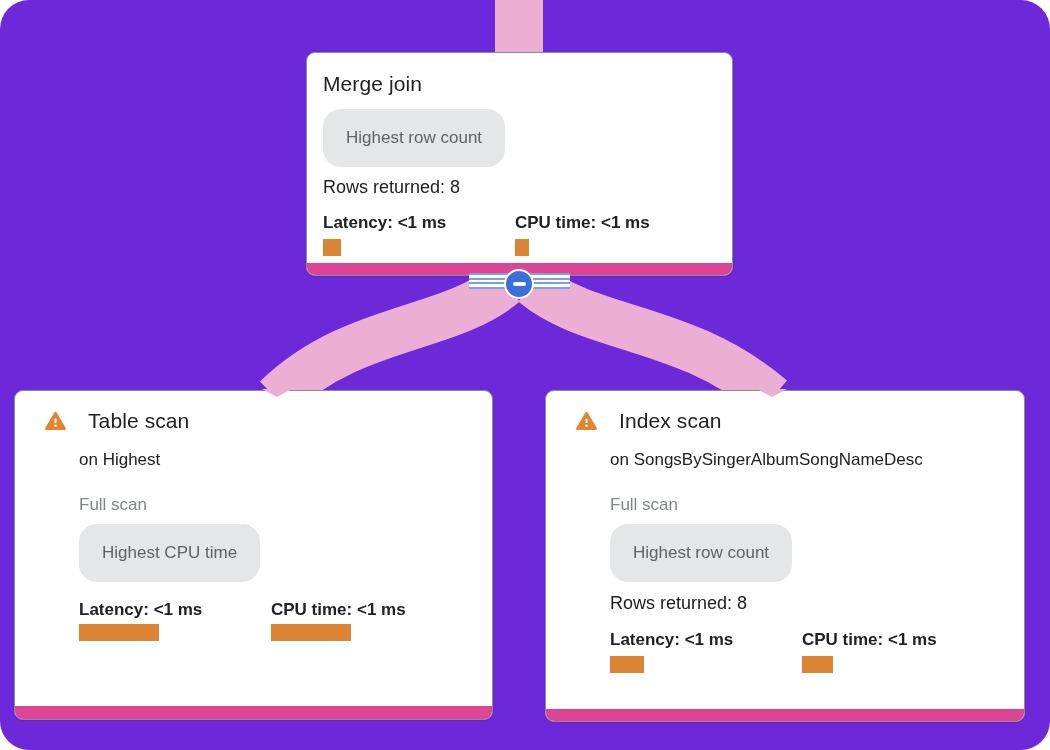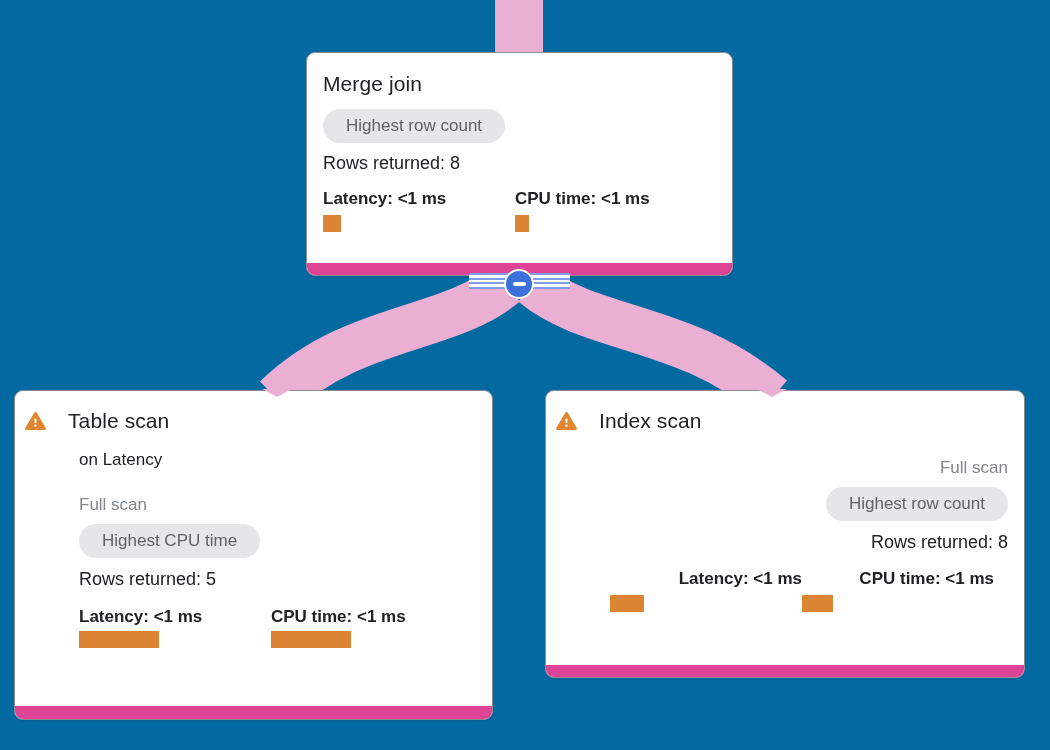--- a/index.html
+++ b/index.html
@@ -1,22 +1,23 @@
 <!DOCTYPE html>
 <html><head>
 <meta charset="utf-8">
 <style>
   html,body { margin:0; padding:0; }
   body { font-family: "Liberation Sans", sans-serif; }
   .canvas {
     position: relative;
     width: 1050px;
     height: 750px;
-    background: #0369a1;
+    background: #6d28d9;
     overflow: hidden;
+    border-radius: 29px;
   }
   svg.edges, svg.tips {
     position: absolute; left: 0; top: 0;
     pointer-events: none;
   }
   svg.edges { z-index: 0; }
   svg.tips  { z-index: 2; }
 
   
   .card {
@@ -25,59 +26,59 @@
     border: 1.5px solid #8A8E93;
     border-radius: 9px;
     box-sizing: border-box;
     overflow: hidden;
     z-index: 1;
     box-shadow: 0 1px 2px rgba(0,0,0,0.10);
     color: #202124;
   }
   .card-merge { left: 306px; top: 52px;  width: 427px; height: 224px; }
   .card-table { left: 14px;  top: 390px; width: 479px; height: 330px; }
-  .card-index { left: 545px; top: 390px; width: 480px; height: 288px; text-align: right; }
+  .card-index { left: 545px; top: 390px; width: 480px; height: 332px; }
 
   .accent-bar {
     position: absolute; left: 0; right: 0; bottom: 0;
     height: 12px;
     background: #DD4496;
   }
   .card-table .accent-bar { height: 13px; }
 
   .card-title {
     font-size: 21px;
     line-height: 25px;
     font-weight: 400;
     color: #202124;
     letter-spacing: 0.1px;
   }
   .merge-body { padding: 18px 16px 0 16px; }
 
   .scan-header {
     display: flex;
     align-items: flex-start;
-    padding: 17px 16px 0 10px;
+    padding: 17px 16px 0 30px;
   }
   .warn-wrap { width: 21px; height: 20px; margin-top: 3px; flex: none; }
   .scan-header .card-title { margin-left: 22px; }
   .scan-content { padding: 0 16px 0 64px; }
 
   .subtitle   { margin-top: 17px; font-size: 17px; line-height: 20px; color: #202124; }
   .scan-mode  { margin-top: 25px; font-size: 17px; line-height: 20px; color: #80868B; }
 
   .pill-row { margin-top: 9px; }
   .pill-row + .pill-row { margin-top: 18px; }
   .pill {
     display: inline-block;
     background: #E5E6E8;
     color: #5F6368;
     font-size: 17px;
     line-height: 34px;
-    padding: 0 23px;
+    padding: 12px 23px;
     border-radius: 18px;
     white-space: nowrap;
   }
   .merge-body .pill-row { margin-top: 13px; }
 
   .rows-line { margin-top: 11px; font-size: 18px; line-height: 20px; }
   .merge-body .rows-line { margin-top: 10px; }
 
   .metrics { display: flex; margin-top: 18px; font-weight: bold; }
   .merge-body .metrics { margin-top: 16px; }
@@ -164,26 +165,25 @@
       <span class="warn-wrap">
         <svg width="21" height="20" viewBox="0 0 24 22">
           <path d="M12 2 L22.4 19.8 H1.6 Z" fill="#E1862F" stroke="#E1862F" stroke-width="3" stroke-linejoin="round"></path>
           <rect x="10.9" y="8" width="2.2" height="5.6" rx="1.1" fill="#FFFFFF"></rect>
           <circle cx="12" cy="16.3" r="1.35" fill="#FFFFFF"></circle>
         </svg>
       </span>
       <div class="card-title">Table scan</div>
     </div>
     <div class="scan-content">
-      <div class="subtitle">on Latency</div>
+      <div class="subtitle">on Highest</div>
       <div class="scan-mode">Full scan</div>
       <div class="pill-row">
         <span class="pill">Highest CPU time</span>
       </div>
-      <div class="rows-line">Rows returned: 5</div>
       <div class="metrics">
         <div class="metric">
           <div class="metric-label">Latency: &lt;1 ms</div>
           <div class="metric-bar" style="width:80px"></div>
         </div>
         <div class="metric">
           <div class="metric-label">CPU time: &lt;1 ms</div>
           <div class="metric-bar" style="width:80px"></div>
         </div>
       </div>
@@ -196,20 +196,21 @@
       <span class="warn-wrap">
         <svg width="21" height="20" viewBox="0 0 24 22">
           <path d="M12 2 L22.4 19.8 H1.6 Z" fill="#E1862F" stroke="#E1862F" stroke-width="3" stroke-linejoin="round"></path>
           <rect x="10.9" y="8" width="2.2" height="5.6" rx="1.1" fill="#FFFFFF"></rect>
           <circle cx="12" cy="16.3" r="1.35" fill="#FFFFFF"></circle>
         </svg>
       </span>
       <div class="card-title">Index scan</div>
     </div>
     <div class="scan-content">
+      <div class="subtitle">on SongsBySingerAlbumSongNameDesc</div>
       <div class="scan-mode">Full scan</div>
       <div class="pill-row">
         <span class="pill">Highest row count</span>
       </div>
       <div class="rows-line">Rows returned: 8</div>
       <div class="metrics">
         <div class="metric">
           <div class="metric-label">Latency: &lt;1 ms</div>
           <div class="metric-bar" style="width:34px"></div>
         </div>

